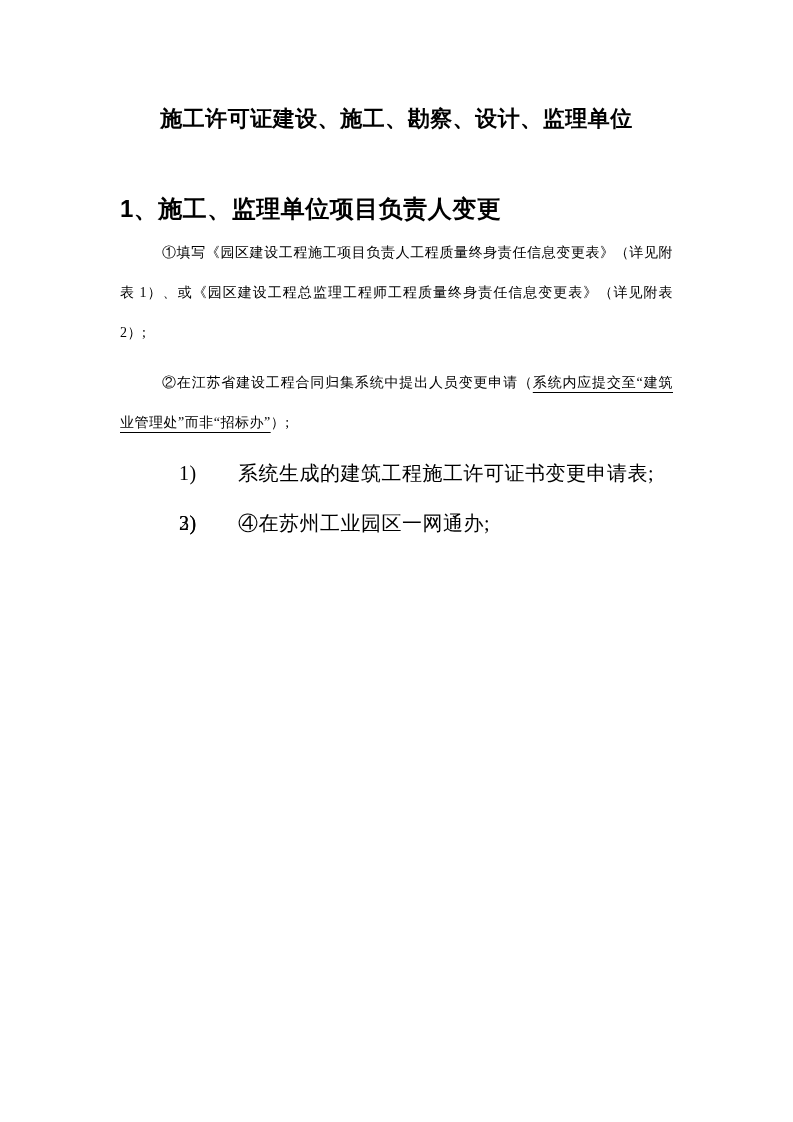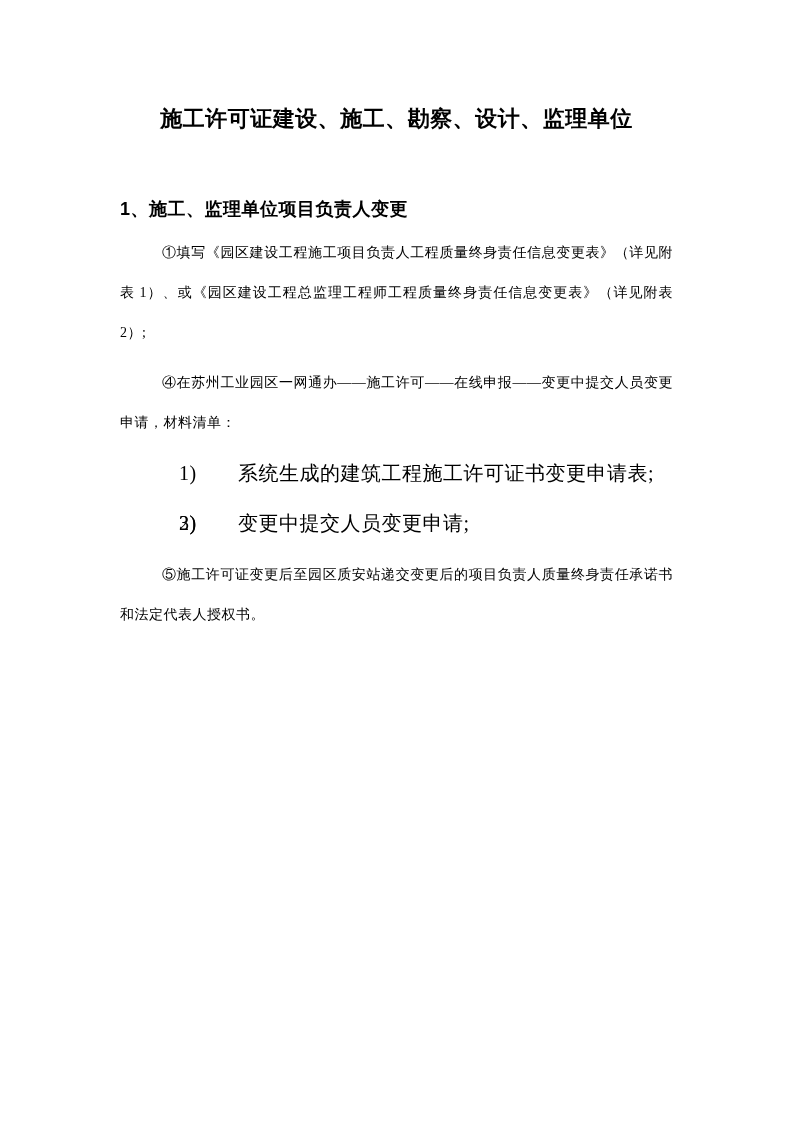--- a/index.html
+++ b/index.html
@@ -23,21 +23,21 @@
     font-family: "Liberation Sans", sans-serif;
     font-weight: bold;
     font-size: 22px;
     line-height: 50px;
     letter-spacing: 0.5px;
   }
   .section-heading {
     margin-top: 50px;
     font-family: "Liberation Sans", sans-serif;
     font-weight: bold;
-    font-size: 18px;
+    font-size: 24px;
     line-height: 30px;
     letter-spacing: 0.5px;
   }
   .para {
     font-size: 14px;
     line-height: 40px;
     text-align: justify;
     text-indent: 42px;
     letter-spacing: 0.5px;
   }
@@ -70,34 +70,33 @@
   <div class="content">
 
     <div class="doc-title">
       <div>施工许可证建设、施工、勘察、设计、监理单位</div>
     </div>
 
     <div class="section-heading">1、施工、监理单位项目负责人变更</div>
 
     <div class="para para-1">①填写《园区建设工程施工项目负责人工程质量终身责任信息变更表》（详见附表 1）、或《园区建设工程总监理工程师工程质量终身责任信息变更表》（详见附表 2）;</div>
 
+    <div class="para para-2"><span>②在江苏省建设工程合同归集系统中提出人员变更申请（</span><span class="u">系统内应提交至“建筑业管理处”而非“招标办”</span><span>）;</span></div>
 
 
-    <div class="para para-4">④在苏州工业园区一网通办——施工许可——在线申报——变更中提交人员变更申请，材料清单：</div>
 
     <div class="list-item">
       <span class="num">1)</span>
       <span>系统生成的建筑工程施工许可证书变更申请表;</span>
     </div>
 
     <div class="list-item">
       <span class="num">2)</span>
     </div>
 
     <div class="list-item">
       <span class="num">3)</span>
-      <span>变更中提交人员变更申请;</span>
+      <span>④在苏州工业园区一网通办;</span>
     </div>
 
-    <div class="para para-5">⑤施工许可证变更后至园区质安站递交变更后的项目负责人质量终身责任承诺书和法定代表人授权书。</div>
 
   </div>
 </div>
 
 </body></html>

